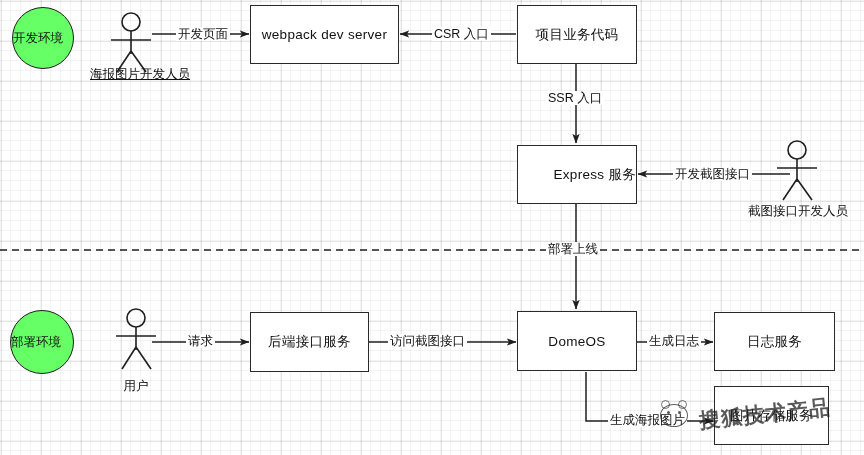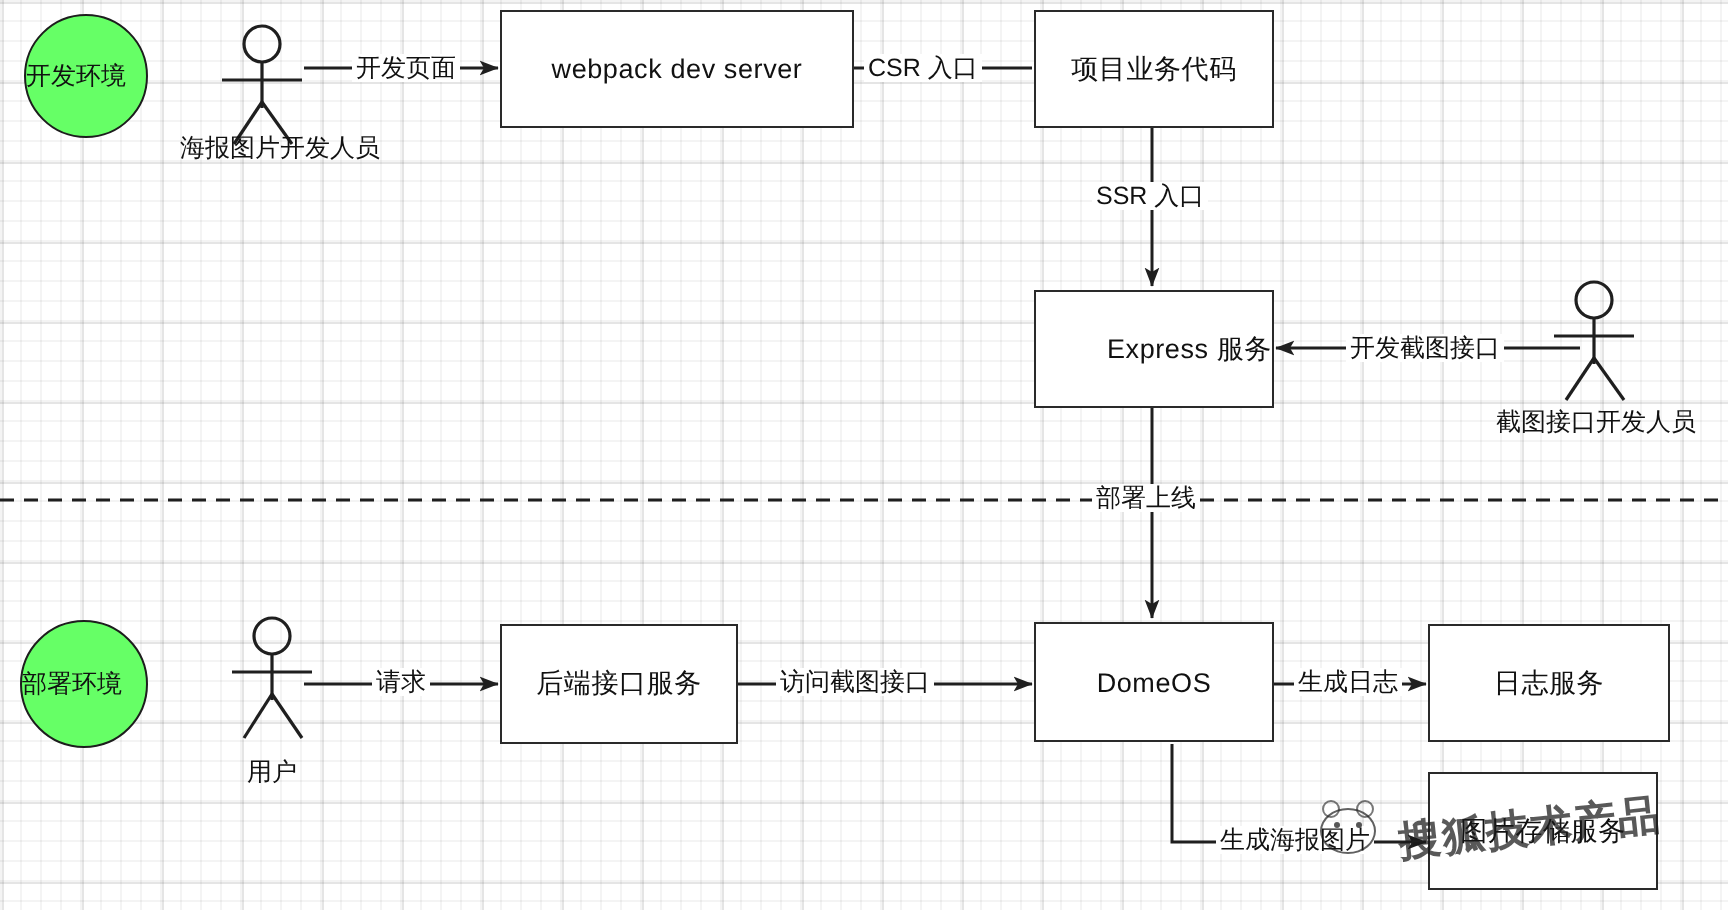--- a/index.html
+++ b/index.html
@@ -168,21 +168,21 @@
   </svg>
 
   <div class="circle" style="left:12px; top:7px; width:62px; height:62px;">
     <span>开发环境</span>
   </div>
 
   <div class="circle" style="left:10px; top:310px; width:64px; height:64px;">
     <span>部署环境</span>
   </div>
 
-  <div class="node" style="left:250px; top:5px; width:177px; height:59px;">
+  <div class="node" style="left:250px; top:5px; width:149px; height:59px;">
     <span>webpack dev server</span>
   </div>
 
   <div class="node" style="left:517px; top:5px; width:120px; height:59px;">
     <span>项目业务代码</span>
   </div>
 
   <div class="node" style="left:517px; top:145px; width:120px; height:59px;justify-content:flex-end;">
     <span>Express 服务</span>
   </div>
@@ -214,21 +214,21 @@
   <div class="edge-label" style="left:186px; top:334px;text-align:center;">请求</div>
 
   <div class="edge-label" style="left:388px; top:334px;">访问截图接口</div>
 
   <div class="edge-label" style="left:647px; top:334px;">生成日志</div>
 
   <div class="edge-label" style="left:608px; top:413px;">生成海报图片</div>
 
   <div class="edge-label" style="left:546px; top:242px;">部署上线</div>
 
-  <div class="actor-label" style="left:83px; top:66px; width:114px;">海报图片开发人员</div>
+  <div class="actor-label" style="left:83px; top:66px; width:114px;text-decoration:underline;">海报图片开发人员</div>
 
   <div class="actor-label" style="left:748px; top:203px; width:98px;">截图接口开发人员</div>
 
   <div class="actor-label" style="left:112px; top:378px; width:48px;">用户</div>
 
   <div class="wm-face" style="left:660px; top:404px;">
     <div class="wm-ear" style="left:0px; top:-5px;"></div>
     <div class="wm-ear" style="right:0px; top:-5px;"></div>
   </div>
   <div class="wm" style="left:699px; top:400px;">搜狐技术产品</div>

